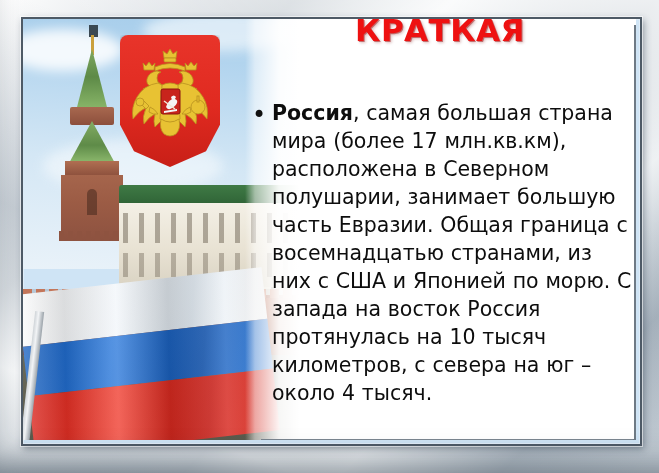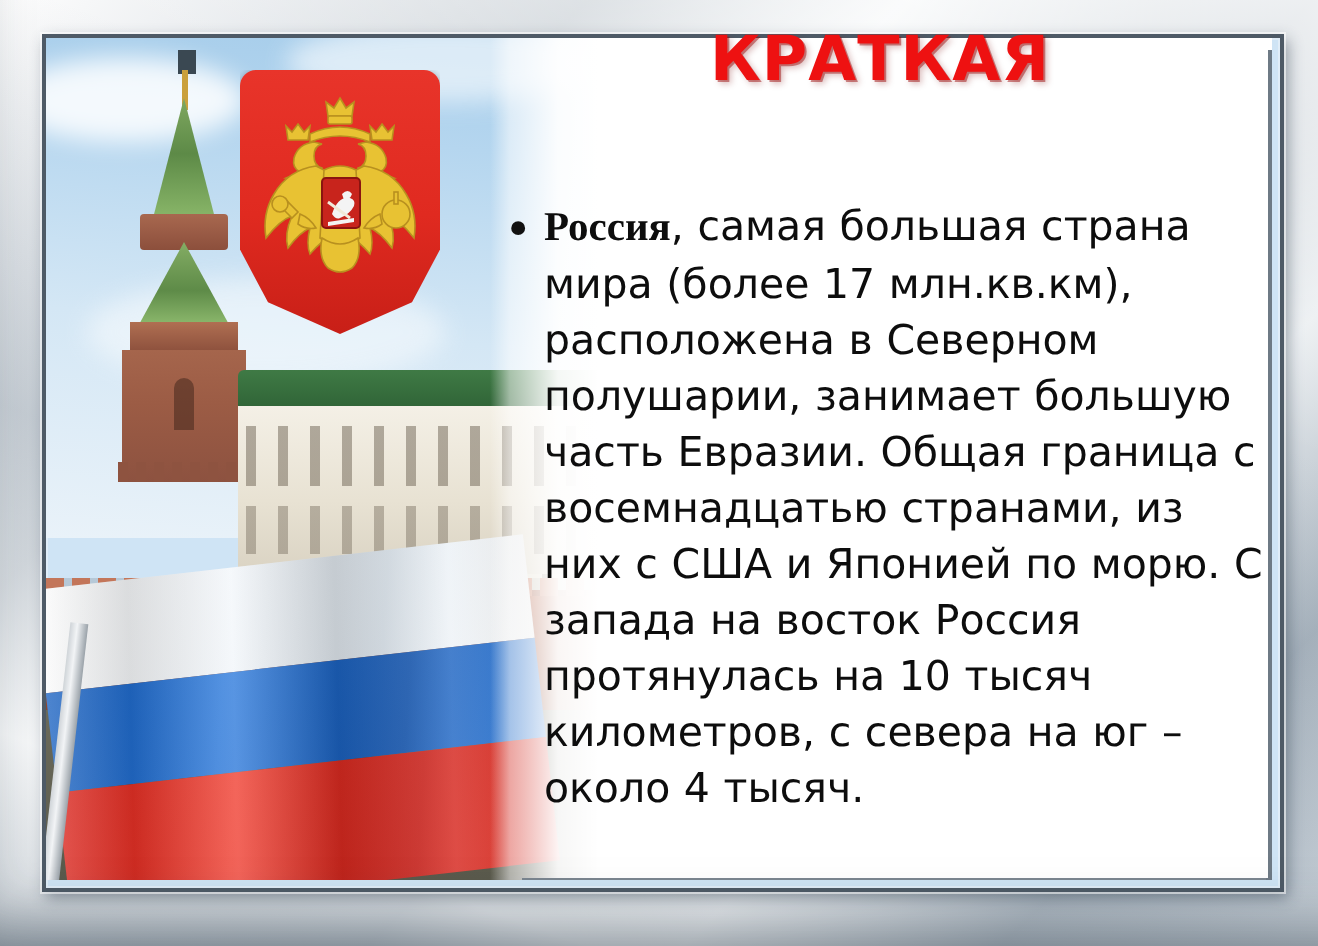--- a/index.html
+++ b/index.html
@@ -161,21 +161,21 @@
   }
   .bullet{
     width:20px;flex:0 0 20px;color:#111;font-size:24px;line-height:28px;
     padding-top:2px;text-align:left;
   }
   .body-text{
     flex:1 1 auto;
     font-size:20.5px;line-height:28px;color:#0d0d0d;
     text-align:left;word-spacing:.3px;
   }
-  .body-text b{font-weight:bold;font-family:Liberation Serif, serif;}
+  .body-text b{font-weight:bold;}
 
   
   .vignette{position:absolute;inset:0;pointer-events:none;
     box-shadow:inset 0 -26px 32px -20px rgba(30,45,60,.55);}
 </style>
 </head>
 <body>
 
 <div id="slide">
 

